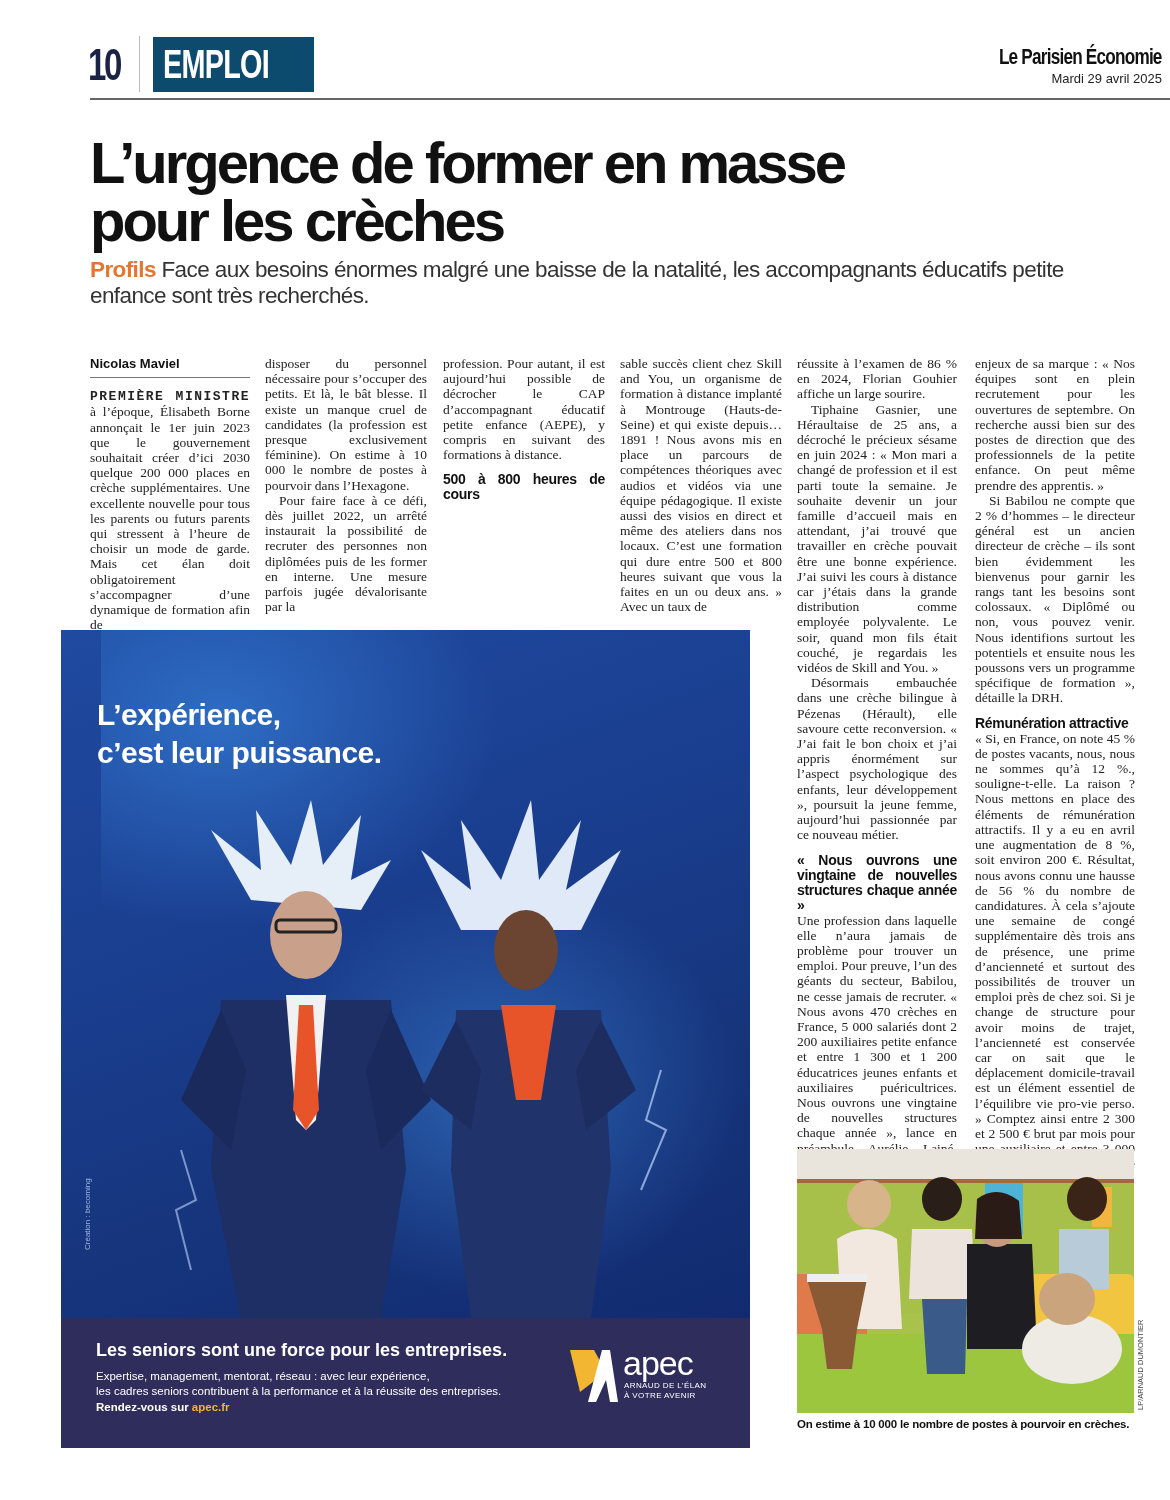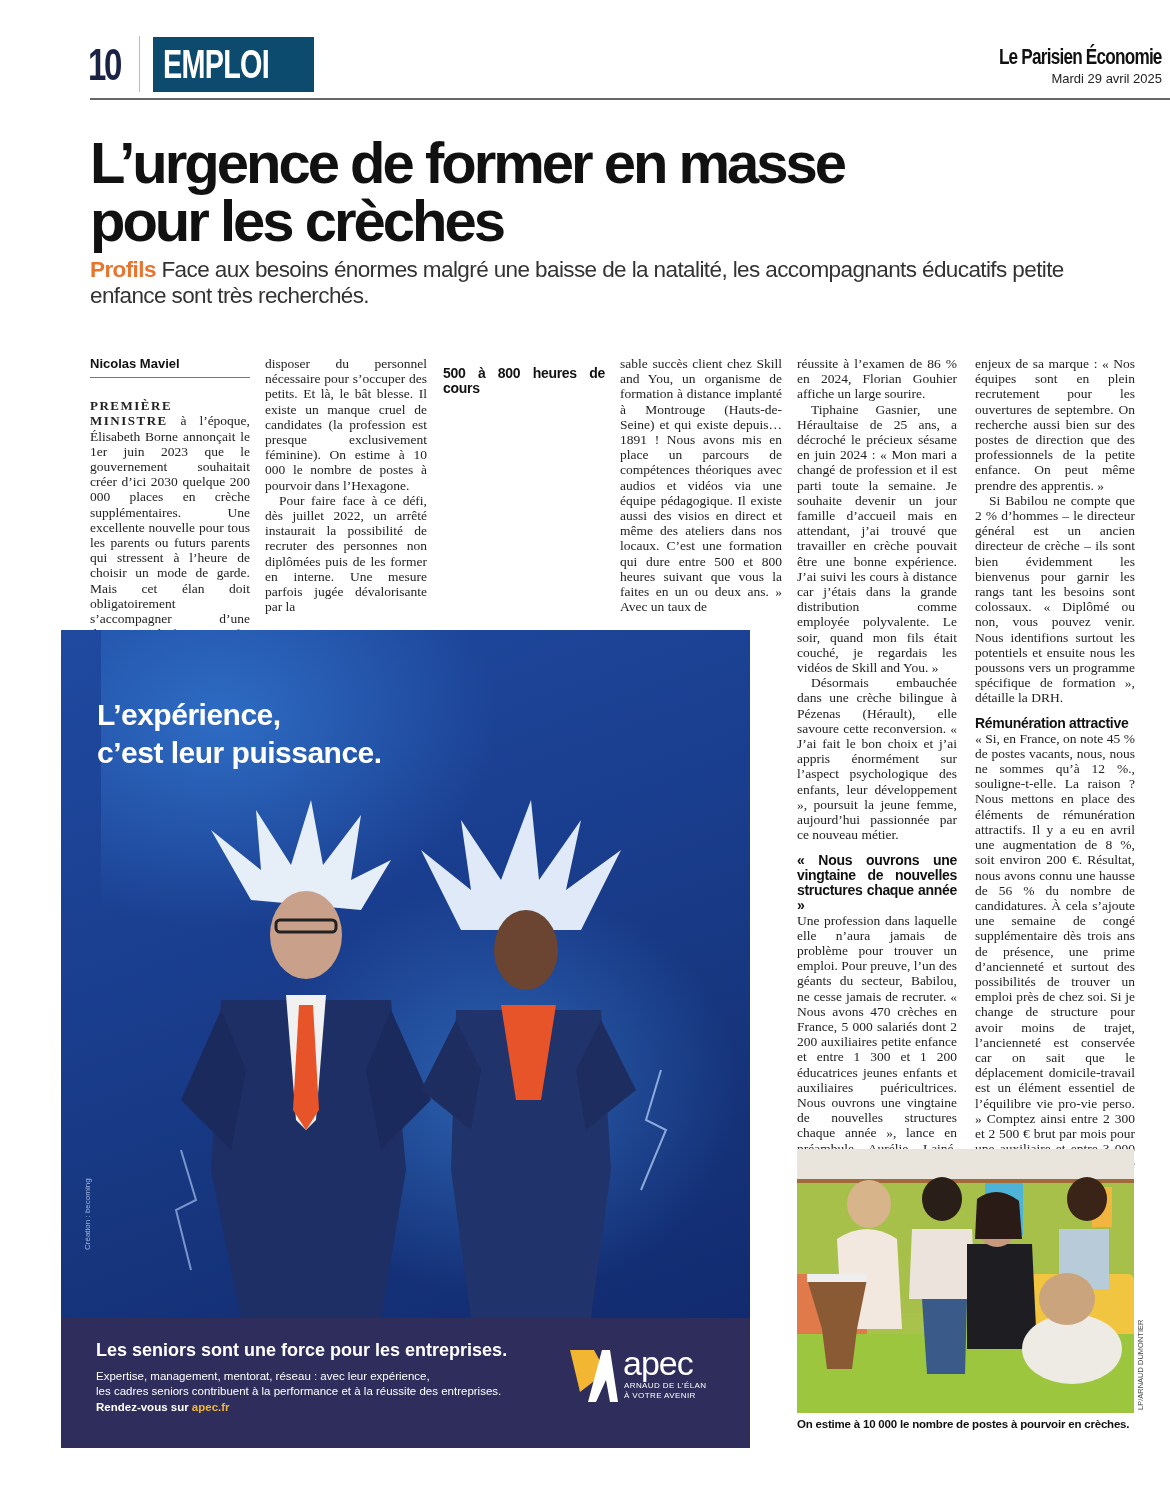--- a/index.html
+++ b/index.html
@@ -18,22 +18,22 @@
 
   
   .title { position: absolute; left: 90px; top: 134px; width: 1000px; font-family: "Liberation Sans", sans-serif; font-weight: bold; font-size: 58px; line-height: 58px; letter-spacing: -3px; color: #111; }
   .lede { position: absolute; left: 90px; top: 257px; width: 1010px; font-family: "Liberation Sans", sans-serif; font-size: 22.5px; line-height: 26px; color: #333; letter-spacing: -0.6px; }
   .lede .kicker { color: #e8742e; font-weight: bold; }
 
   
   .col { position: absolute; top: 356px; font-size: 13.5px; line-height: 15.2px; text-align: justify; hyphens: none; color: #222; }
   .col p { text-indent: 0; }
   .col p.ind { text-indent: 14px; }
-  .byline { font-family: "Liberation Sans", sans-serif; font-weight: bold; font-size: 13px; padding-bottom: 6px; border-bottom: 1px solid #777; margin-bottom: 20px; color: #111; }
-  .smallcaps { font-family: Liberation Serif, serif; font-weight: bold; letter-spacing: 1.5px; font-size: 13px; }
+  .byline { font-family: "Liberation Sans", sans-serif; font-weight: bold; font-size: 13px; padding-bottom: 6px; border-bottom: 1px solid #777; margin-bottom: 10px; color: #111; }
+  .smallcaps { font-family: Liberation Mono, monospace; font-weight: bold; letter-spacing: 1.5px; font-size: 13px; }
   .subhead { font-family: "Liberation Sans", sans-serif; font-weight: bold; font-size: 14px; line-height: 15px; margin-top: 10px; color: #111; letter-spacing: -0.3px; }
 
   
   .ad { position: absolute; left: 61px; top: 630px; width: 689px; height: 818px; overflow: hidden; background: linear-gradient(160deg, #1f4aa0 0%, #1a3e8f 35%, #16357d 60%, #10266a 100%); }
   .ad .glow { position: absolute; left: 40px; top: 0; width: 400px; height: 300px; background: radial-gradient(ellipse at 30% 30%, rgba(60,140,230,0.55), rgba(0,0,0,0) 70%); }
   .ad .glow2 { position: absolute; left: 200px; top: 250px; width: 480px; height: 420px; background: radial-gradient(ellipse at 50% 50%, rgba(70,150,235,0.45), rgba(0,0,0,0) 70%); }
   .ad-headline { position: absolute; left: 36px; top: 66px; font-family: "Liberation Sans", sans-serif; font-weight: bold; font-size: 30px; line-height: 38px; color: #fff; letter-spacing: -0.5px; }
   .ad-credit { position: absolute; left: 22px; top: 620px; transform: rotate(-90deg); transform-origin: left top; font-family: "Liberation Sans", sans-serif; font-size: 8px; color: #9fb6de; white-space: nowrap; }
   .figure-svg { position: absolute; left: 0; top: 140px; }
   .ad-footer { position: absolute; left: 0; top: 688px; width: 689px; height: 130px; background: #2e2d5b; }
@@ -74,20 +74,21 @@
   <div class="byline">Nicolas Maviel</div>
   <p><span class="smallcaps">PREMIÈRE MINISTRE</span><span> à l’époque, Élisabeth Borne annonçait le 1er juin 2023 que le gouvernement souhaitait créer d’ici 2030 quelque 200 000 places en crèche supplémentaires. Une excellente nouvelle pour tous les parents ou futurs parents qui stressent à l’heure de choisir un mode de garde. Mais cet élan doit obligatoirement s’accompagner d’une dynamique de formation afin de</span></p>
 </div>
 
 <div class="col" style="left:265px; width:162px;">
   <p>disposer du personnel nécessaire pour s’occuper des petits. Et là, le bât blesse. Il existe un manque cruel de candidates (la profession est presque exclusivement féminine). On estime à 10 000 le nombre de postes à pourvoir dans l’Hexagone.</p>
   <p class="ind">Pour faire face à ce défi, dès juillet 2022, un arrêté instaurait la possibilité de recruter des personnes non diplômées puis de les former en interne. Une mesure parfois jugée dévalorisante par la</p>
 </div>
 
 <div class="col" style="left:443px; width:162px;">
+  <p>profession. Pour autant, il est aujourd’hui possible de décrocher le CAP d’accompagnant éducatif petite enfance (AEPE), y compris en suivant des formations à distance.</p>
   <div class="subhead">500 à 800 heures de cours</div>
 </div>
 
 <div class="col" style="left:620px; width:162px;">
   <p>sable succès client chez Skill and You, un organisme de formation à distance implanté à Montrouge (Hauts-de-Seine) et qui existe depuis… 1891 ! Nous avons mis en place un parcours de compétences théoriques avec audios et vidéos via une équipe pédagogique. Il existe aussi des visios en direct et même des ateliers dans nos locaux. C’est une formation qui dure entre 500 et 800 heures suivant que vous la faites en un ou deux ans. » Avec un taux de</p>
 </div>
 
 <div class="col" style="left:797px; width:160px;">
   <p>réussite à l’examen de 86 % en 2024, Florian Gouhier affiche un large sourire.</p>
   <p class="ind">Tiphaine Gasnier, une Héraultaise de 25 ans, a décroché le précieux sésame en juin 2024 : « Mon mari a changé de profession et il est parti toute la semaine. Je souhaite devenir un jour famille d’accueil mais en attendant, j’ai trouvé que travailler en crèche pouvait être une bonne expérience. J’ai suivi les cours à distance car j’étais dans la grande distribution comme employée polyvalente. Le soir, quand mon fils était couché, je regardais les vidéos de Skill and You. »</p>

